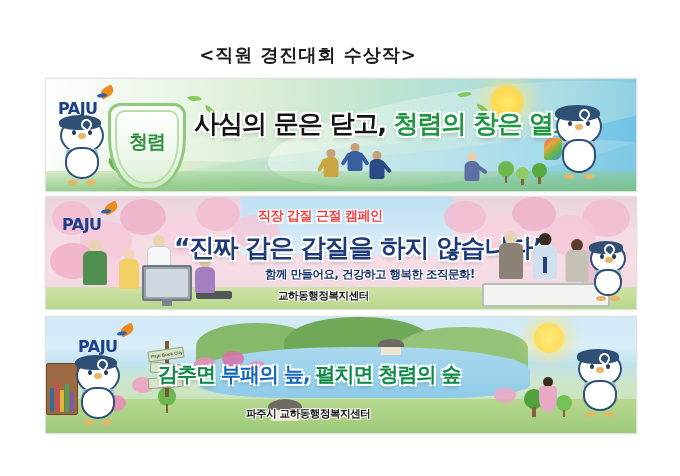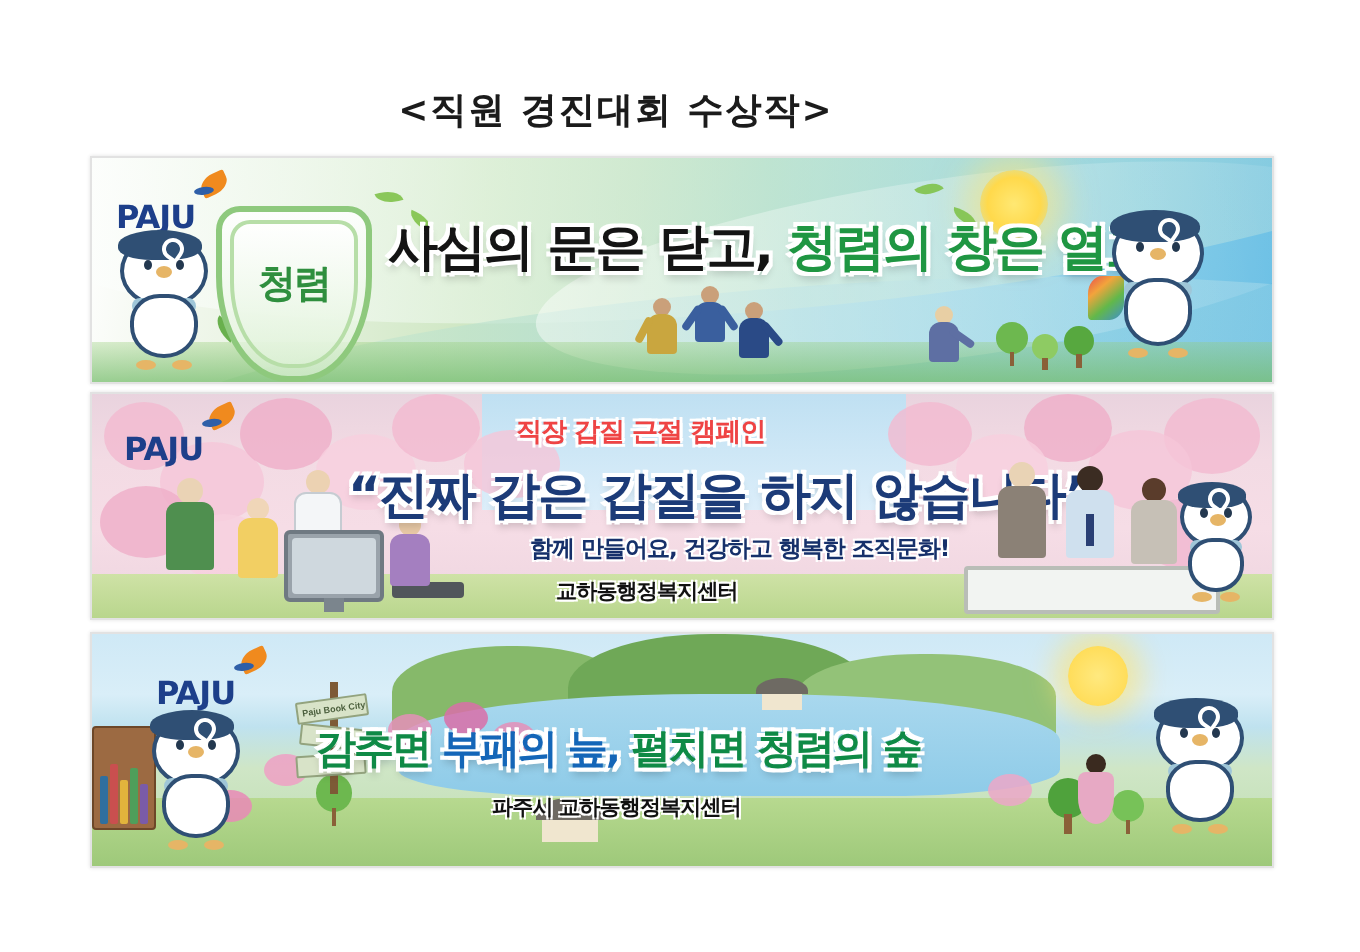--- a/index.html
+++ b/index.html
@@ -175,21 +175,21 @@
   }
 
   .hl-3{
     top:44px;left:112px;font-size:20px;color:#0f8a46;
     text-shadow:
       -2px -2px 0 #fff, 2px -2px 0 #fff, -2px 2px 0 #fff, 2px 2px 0 #fff,
       0 3px 4px rgba(0,0,0,.28);
   }
   .hl-3 .accent{color:#1466b8;}
   .org-3{
-    position:absolute;top:80px;left:200px;font-size:10.5px;font-weight:bold;
+    position:absolute;top:90px;left:200px;font-size:10.5px;font-weight:bold;
     color:#111;white-space:nowrap;letter-spacing:-.4px;
     text-shadow:-1px -1px 0 #fff,1px -1px 0 #fff,-1px 1px 0 #fff,1px 1px 0 #fff;
     font-family:"DejaVu Sans",sans-serif;
   }
 
   
   .person{position:absolute;}
   .person .h{position:absolute;left:50%;transform:translateX(-50%);
     width:9px;height:9px;border-radius:50%;}
   .person .t{position:absolute;left:50%;transform:translateX(-50%);

